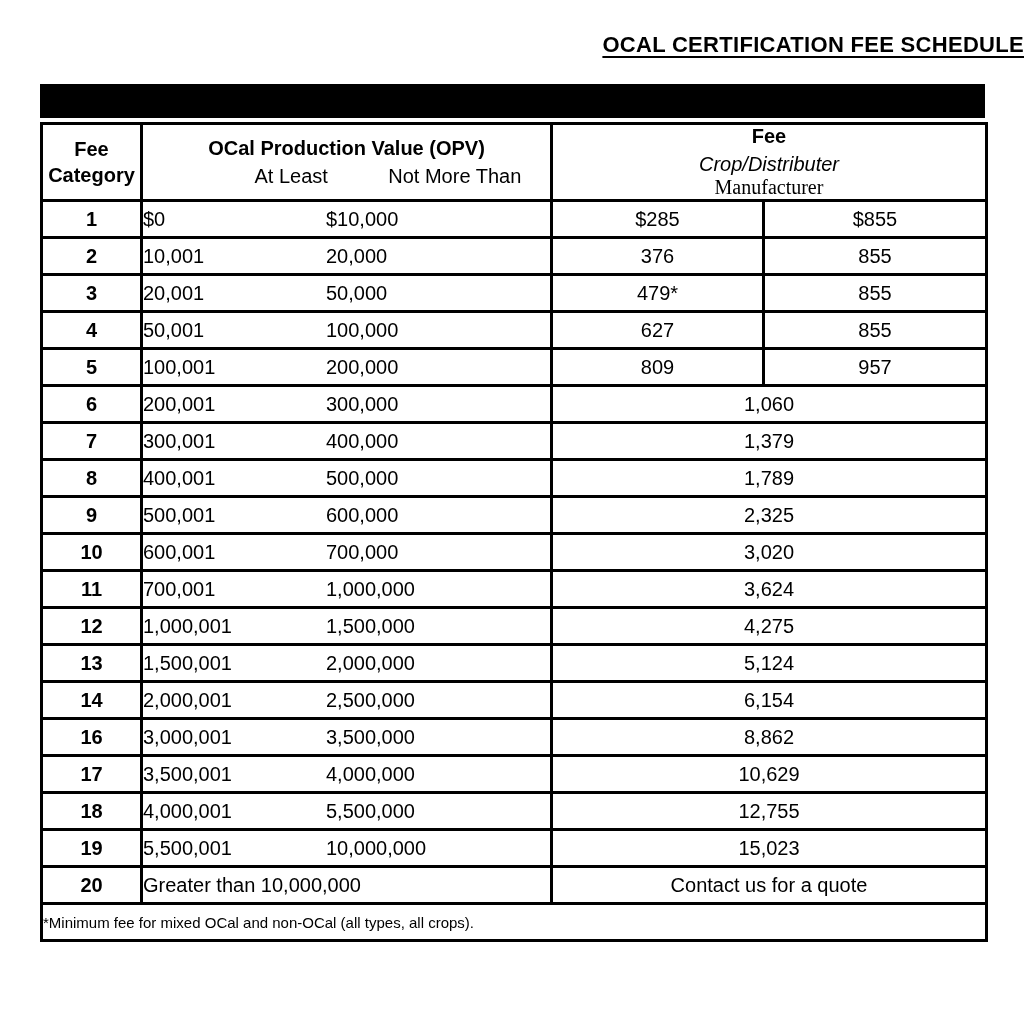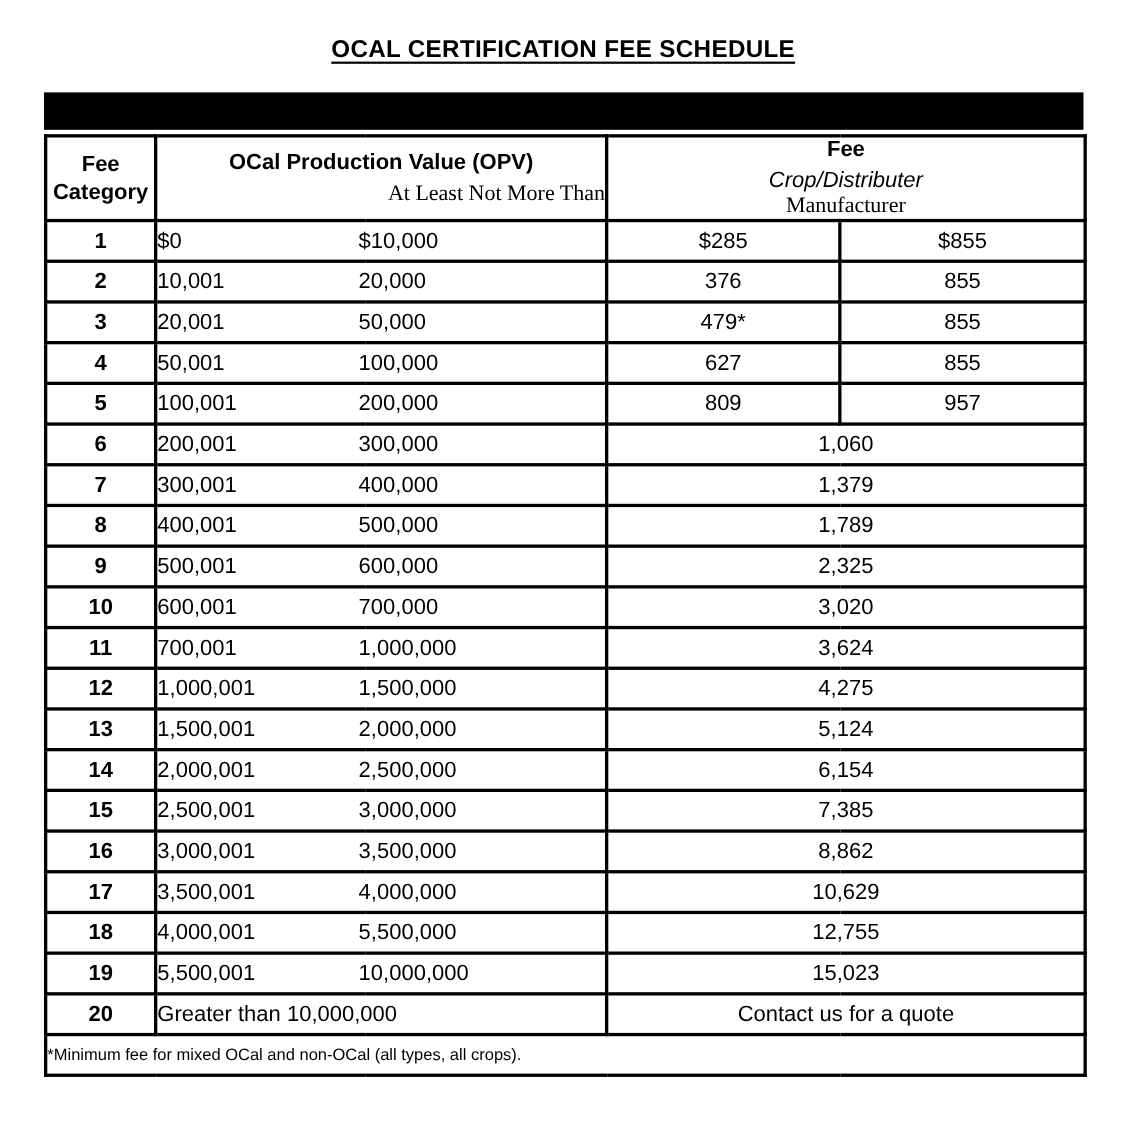--- a/index.html
+++ b/index.html
@@ -9,21 +9,21 @@
   }
   body {
     width: 1024px;
     height: 1024px;
     font-family: "Liberation Sans", sans-serif;
     color: #000000;
     overflow: hidden;
   }
   .title {
     margin: 32px 0 26px 0;
-    text-align: center;
+    text-align: right;
     font-size: 22px;
     font-weight: bold;
     letter-spacing: 0.3px;
     text-decoration: underline;
     text-decoration-thickness: 2px;
     text-underline-offset: 4px;
   }
   .table-wrap {
     margin-left: 40px;
     width: 945px;
@@ -58,23 +58,22 @@
     font-weight: bold;
     font-size: 20px;
     text-align: center;
     margin-bottom: 5px;
   }
   .hdr-sub {
     font-size: 20px;
     font-weight: normal;
   }
   .opv-align {
-    text-align: right;
+    text-align: center;
     padding-left: 28px;
-    font-family: Liberation Serif, serif;
   }
   .opv-a {
     display: inline-block;
     width: 183px;
   }
   .opv-b {
     display: inline-block;
   }
   .fee-sub-pair span {
     display: inline-block;
@@ -219,25 +218,20 @@
             <td class="cat-cell">13</td>
             <td class="opv-cell" colspan="2"><span class="opv-a">1,500,001</span><span class="opv-b">2,000,000</span></td>
             <td class="fee-cell" colspan="2">5,124</td>
           </tr>
           <tr>
             <td class="cat-cell">14</td>
             <td class="opv-cell" colspan="2"><span class="opv-a">2,000,001</span><span class="opv-b">2,500,000</span></td>
             <td class="fee-cell" colspan="2">6,154</td>
           </tr>
           <tr>
-            <td class="cat-cell">15</td>
-            <td class="opv-cell" colspan="2"><span class="opv-a">2,500,001</span><span class="opv-b">3,000,000</span></td>
-            <td class="fee-cell" colspan="2">7,385</td>
-          </tr>
-          <tr>
             <td class="cat-cell">16</td>
             <td class="opv-cell" colspan="2"><span class="opv-a">3,000,001</span><span class="opv-b">3,500,000</span></td>
             <td class="fee-cell" colspan="2">8,862</td>
           </tr>
           <tr>
             <td class="cat-cell">17</td>
             <td class="opv-cell" colspan="2"><span class="opv-a">3,500,001</span><span class="opv-b">4,000,000</span></td>
             <td class="fee-cell" colspan="2">10,629</td>
           </tr>
           <tr>

